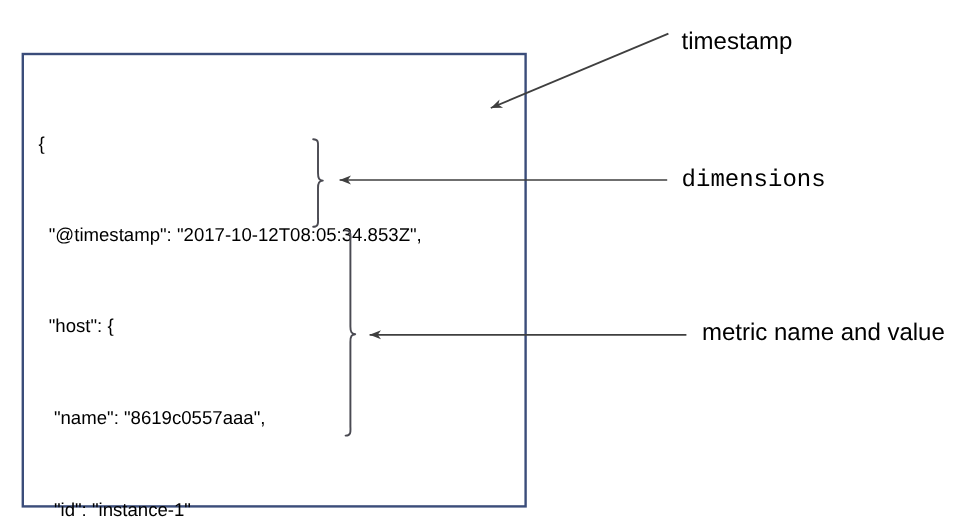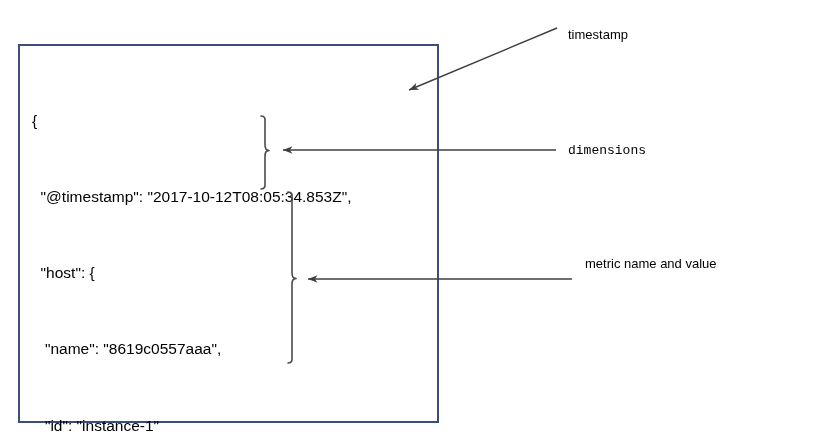--- a/index.html
+++ b/index.html
@@ -51,28 +51,28 @@
   .json-line {
     white-space: pre;
     display: block;
     height: 25.4px;
   }
 
   
   .callout-label {
     position: absolute;
     font-family: "Liberation Sans", sans-serif;
-    font-size: 13px;
+    font-size: 20px;
     line-height: 20px;
     color: #000000;
     white-space: nowrap;
   }
   #label-timestamp { left: 568px; top: 25px; }
   #label-dimensions { left: 568px; top: 141px; font-family: Liberation Mono, monospace; }
-  #label-metric { left: 585px; top: 254px; }
+  #label-metric { left: 585px; top: 267px; }
 </style>
 </head>
 <body>
 
 <div id="json-box">
   <div id="json-code">
     <span class="json-line">{</span>
     <span class="json-line">  "@timestamp": "2017-10-12T08:05:34.853Z",</span>
     <span class="json-line">  "host": {</span>
     <span class="json-line">   "name": "8619c0557aaa",</span>

